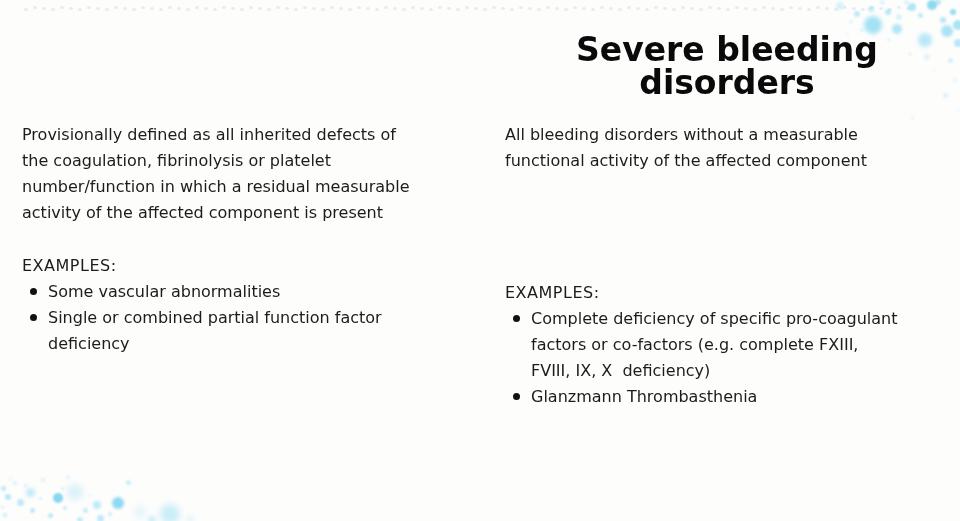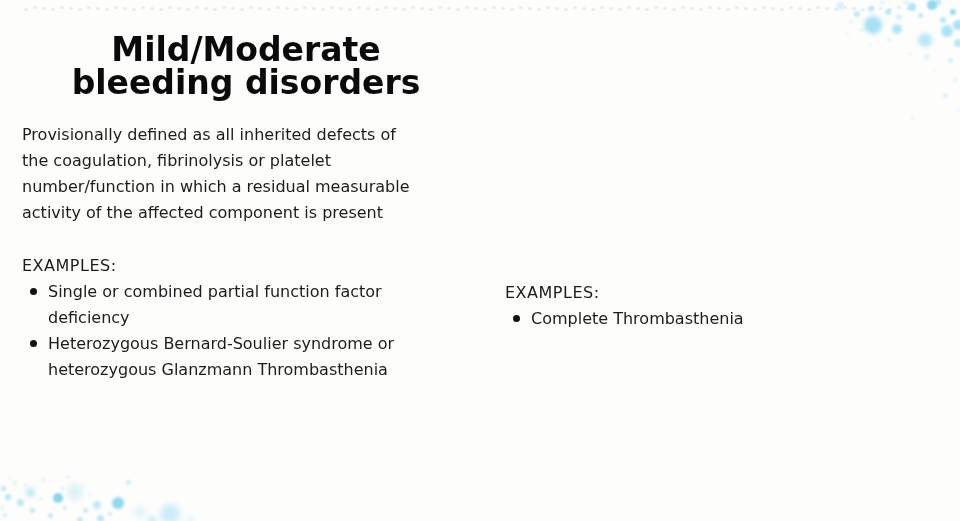--- a/index.html
+++ b/index.html
@@ -261,44 +261,51 @@
       <div class="bubble" style="left: 108px; top: 512px; width: 4px; height: 4px; background: rgb(127, 214, 242); opacity: 0.4; filter: blur(1px);"></div>
       <div class="bubble" style="left: 63px; top: 506px; width: 4px; height: 4px; background: rgb(127, 214, 242); opacity: 0.4; filter: blur(1px);"></div>
       <div class="bubble" style="left: 38.5px; top: 496.5px; width: 3px; height: 3px; background: rgb(127, 214, 242); opacity: 0.35; filter: blur(1px);"></div>
       <div class="bubble" style="left: 3px; top: 513px; width: 4px; height: 4px; background: rgb(127, 214, 242); opacity: 0.4; filter: blur(1px);"></div>
       <div class="bubble" style="left: 77px; top: 517px; width: 6px; height: 6px; background: rgb(127, 214, 242); opacity: 0.45; filter: blur(1px);"></div>
       <div class="bubble" style="left: 186px; top: 515px; width: 8px; height: 8px; background: rgb(174, 228, 246); opacity: 0.28; filter: blur(2px);"></div>
       <div class="bubble" style="left: 0.5px; top: 505.5px; width: 3px; height: 3px; background: rgb(127, 214, 242); opacity: 0.35; filter: blur(1px);"></div>
     </div>
 
   <div class="column col-left">
-    <div class="col-title">Mild/Moderate
-bleeding disorders</div>
     <div class="col-desc">Provisionally defined as all inherited defects of
 the coagulation, fibrinolysis or platelet
 number/function in which a residual measurable
 activity of the affected component is present</div>
     <div class="examples-block">
       <div class="examples-label">EXAMPLES:</div>
       <div class="example-item">
         <span class="bullet-dot"></span>
+        <span class="example-text">Some vascular abnormalities</span>
+      </div>
+      <div class="example-item">
+        <span class="bullet-dot"></span>
         <span class="example-text">Single or combined partial function factor
 deficiency</span>
       </div>
-      <div class="example-item">
-        <span class="bullet-dot"></span>
-        <span class="example-text">Heterozygous Bernard-Soulier syndrome or
-heterozygous Glanzmann Thrombasthenia</span>
-      </div>
     </div>
   </div>
 
   <div class="column col-right">
+    <div class="col-title">Severe bleeding
+disorders</div>
+    <div class="col-desc">All bleeding disorders without a measurable
+functional activity of the affected component</div>
     <div class="examples-block">
       <div class="examples-label">EXAMPLES:</div>
       <div class="example-item">
         <span class="bullet-dot"></span>
-        <span class="example-text">Complete Thrombasthenia</span>
+        <span class="example-text">Complete deficiency of specific pro-coagulant
+factors or co-factors (e.g. complete FXIII,
+FVIII, IX, X  deficiency)</span>
       </div>
+      <div class="example-item">
+        <span class="bullet-dot"></span>
+        <span class="example-text">Glanzmann Thrombasthenia</span>
+      </div>
     </div>
   </div>
 
 </div>
 
 </body></html>

